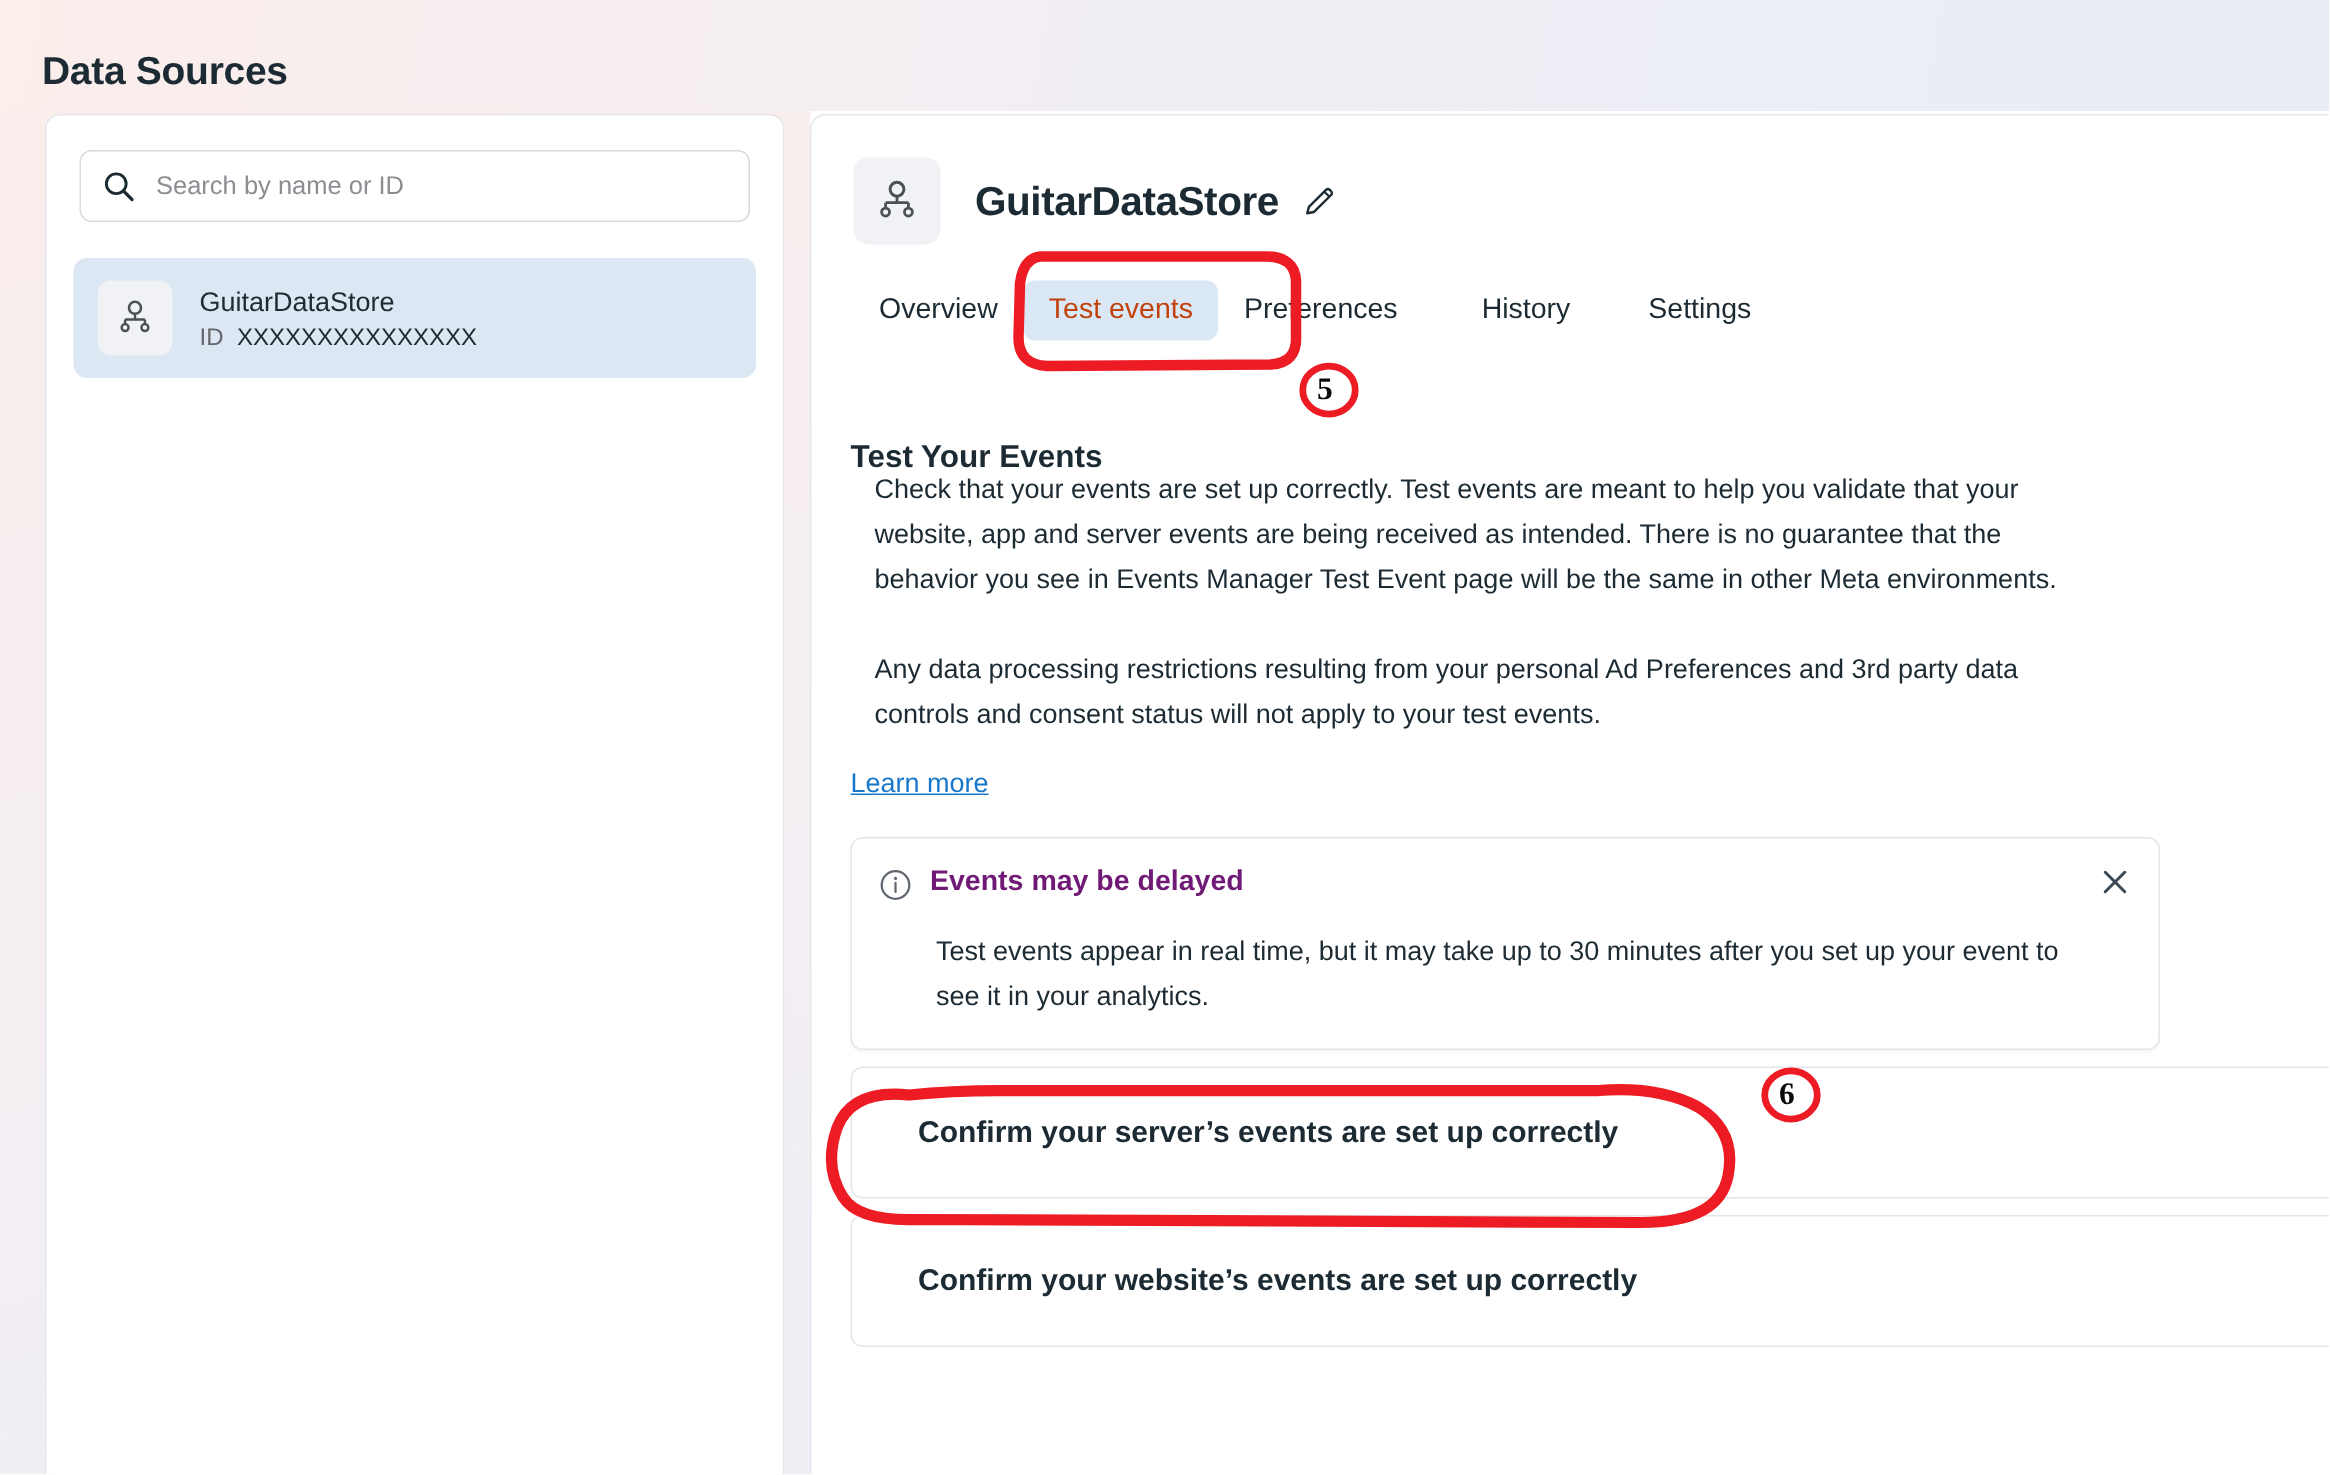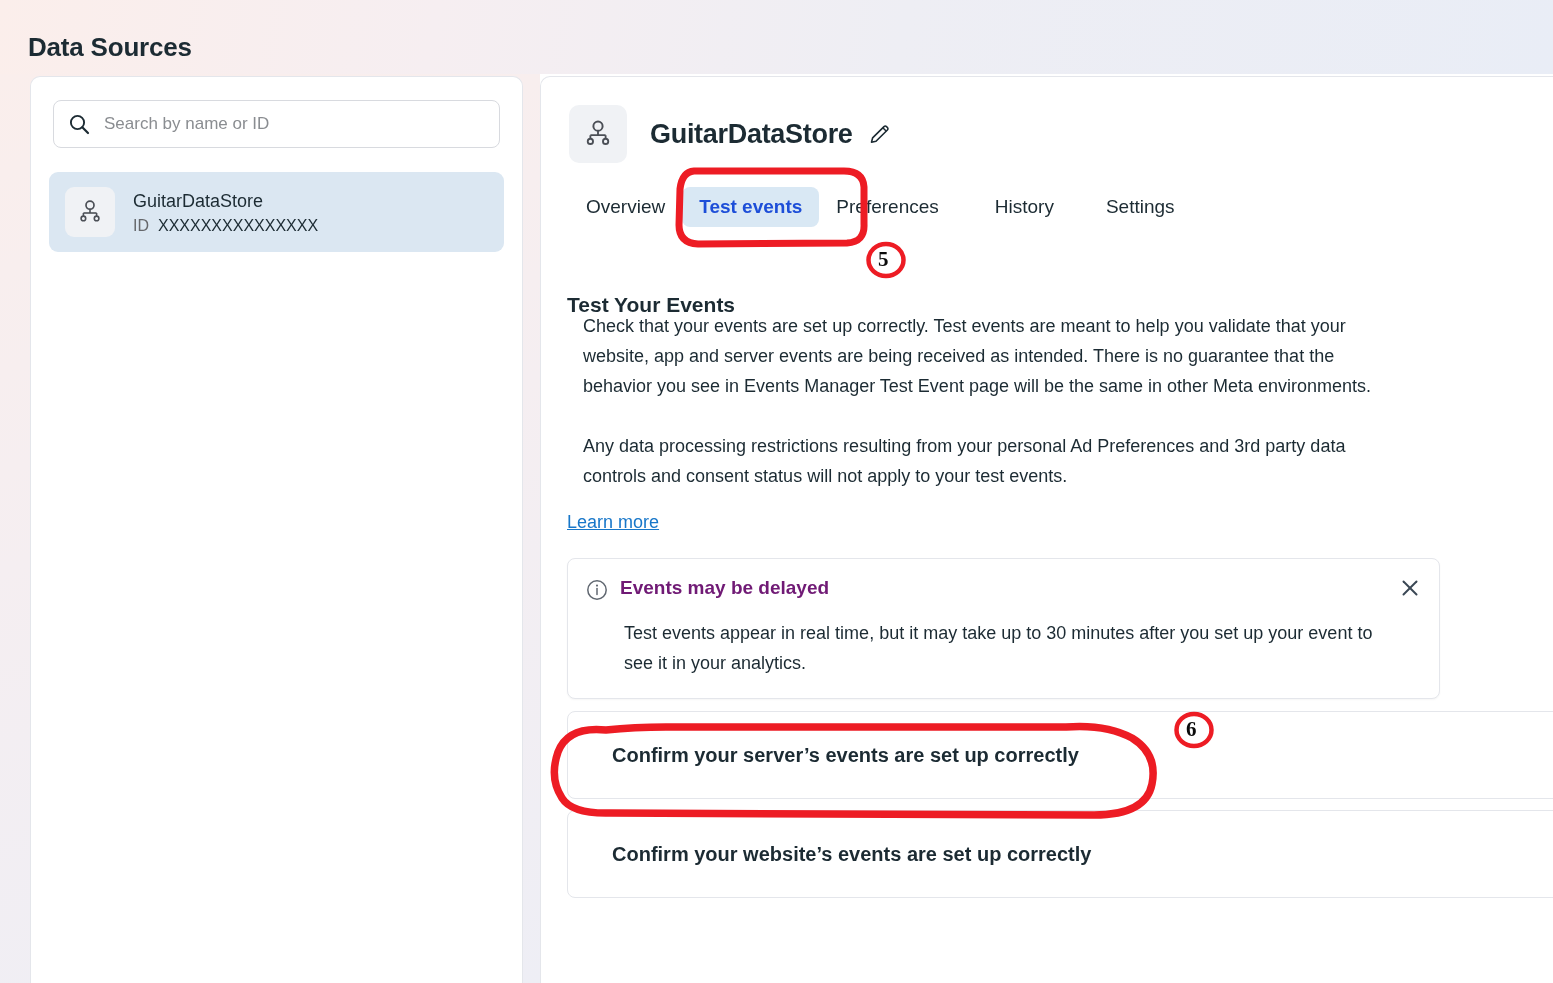--- a/index.html
+++ b/index.html
@@ -162,22 +162,22 @@
   .tab {
     font-size: 19px;
     color: #1c2b33;
     padding: 9px 17px;
     border-radius: 8px;
     cursor: pointer;
     white-space: nowrap;
   }
   .tab.active {
     background: #d9e8f4;
-    color: #1d4ed8;
-    font-weight: bold;
+    color: #c2410c;
+    font-weight: normal;
   }
 
   
   #section-title {
     position: absolute;
     left: 26px; top: 188px;
     font-size: 21px;
     font-weight: bold;
     color: #1c2b33;
     margin-top: 28px;

